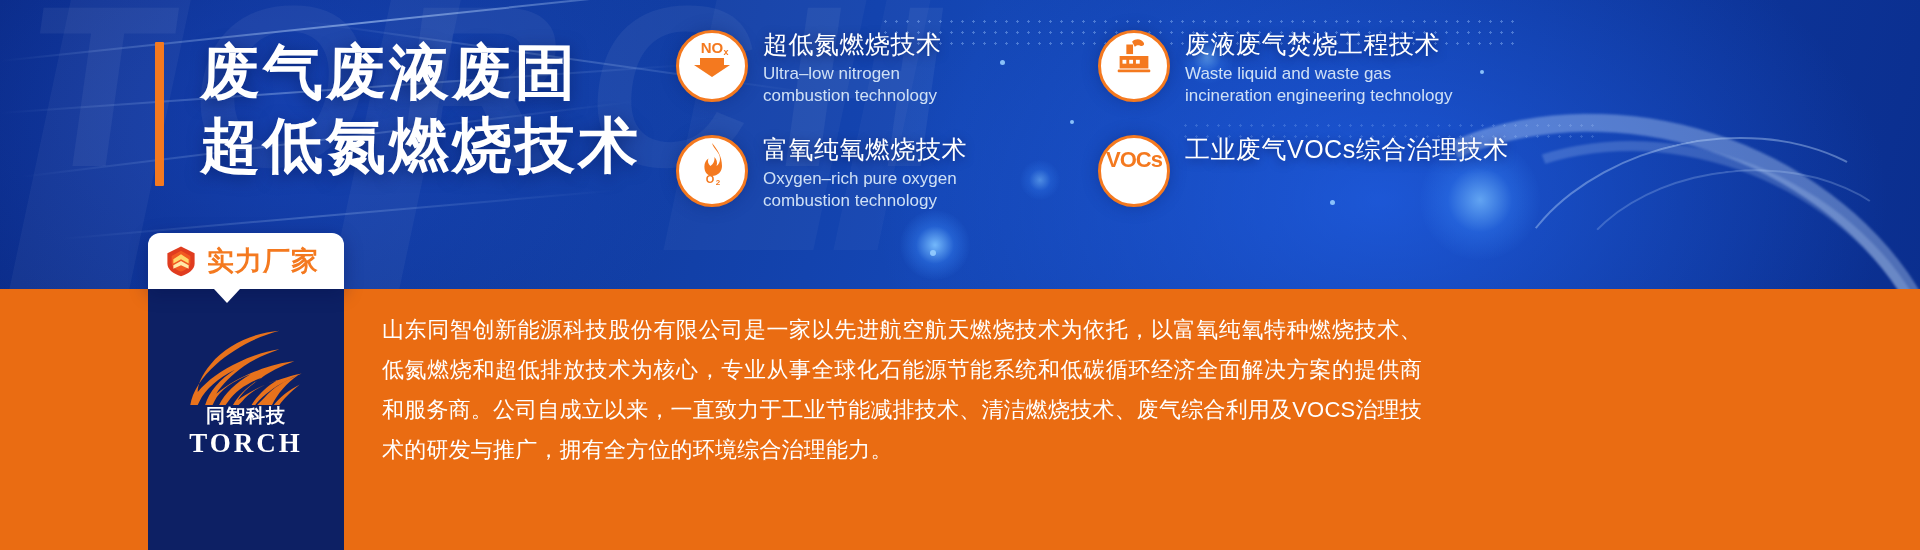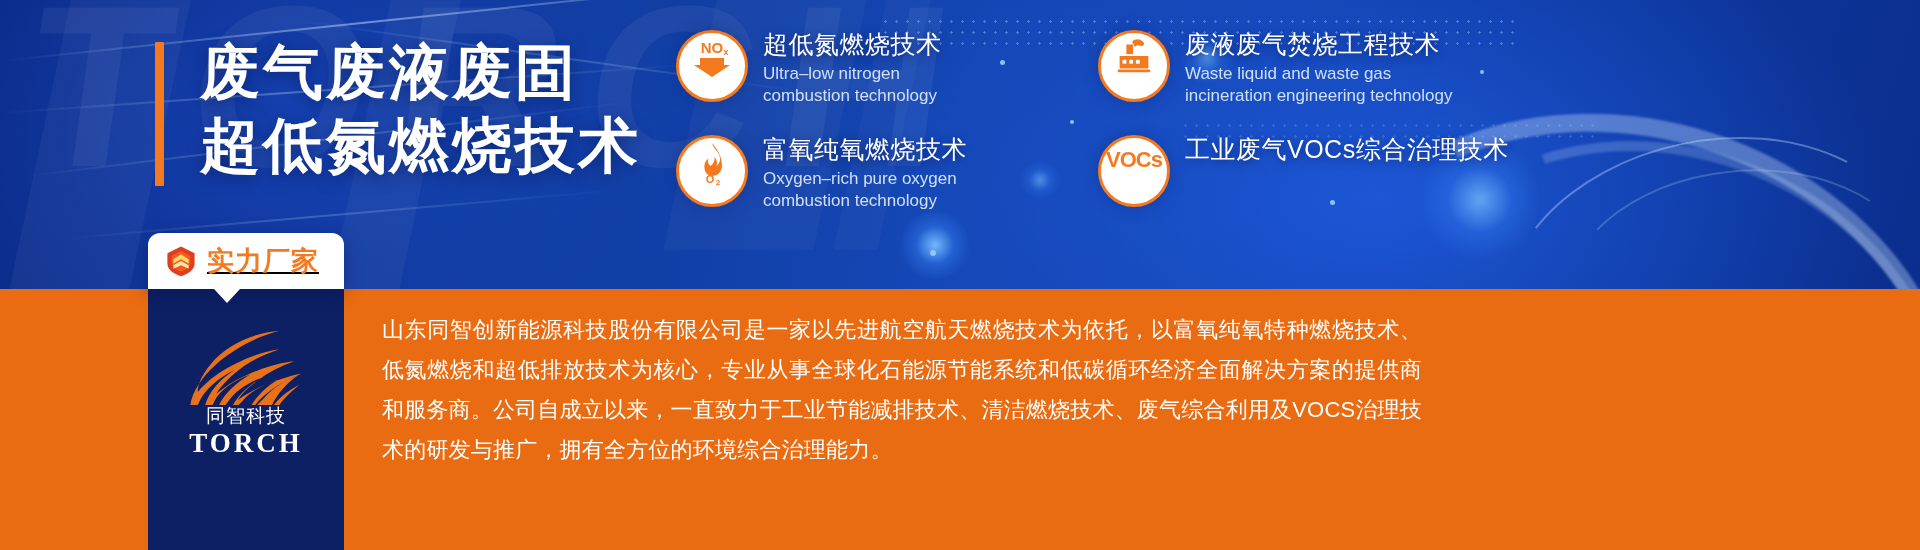--- a/index.html
+++ b/index.html
@@ -90,40 +90,39 @@
     white-space:pre-line;
   }
 
   
   .badge{
     position:absolute;left:148px;top:233px;width:196px;height:56px;
     background:#fff;border-radius:12px 12px 0 0;
     display:flex;align-items:center;gap:9px;padding-left:16px;box-sizing:border-box;
     box-shadow:0 4px 18px rgba(0,15,70,.35);
     z-index:6;
-    text-decoration:underline;
   }
   .badge-text{color:#f4791f;font-weight:bold;font-size:27px;letter-spacing:1px;}
   .badge-tail{
     position:absolute;left:214px;top:289px;width:0;height:0;
     border-left:13px solid transparent;border-right:13px solid transparent;
     border-top:14px solid #fff;z-index:6;
   }
 
   
   .logo-panel{
     position:absolute;left:148px;top:289px;width:196px;height:261px;
     background:#0d2064;z-index:5;
     display:flex;flex-direction:column;align-items:center;justify-content:flex-start;
     padding-top:38px;box-sizing:border-box;
   }
   .logo-word{
     color:#fff;text-align:center;margin-top:-2px;
   }
-  .logo-cn{font-size:19px;font-weight:normal;letter-spacing:1px;display:block;}
+  .logo-cn{font-size:19px;font-weight:bold;letter-spacing:1px;display:block;}
   .logo-en{font-size:27px;font-weight:bold;letter-spacing:3px;display:block;margin-top:-1px;
     font-family:"Liberation Serif",serif;}
   .orange-band{
     position:absolute;left:0;top:289px;width:1920px;height:261px;background:#ea6c12;z-index:2;
   }
   .desc{
     position:absolute;left:382px;top:310px;width:1040px;z-index:6;
     color:#fff;font-size:22px;line-height:40px;letter-spacing:.2px;text-align:justify;
   }
 </style>

